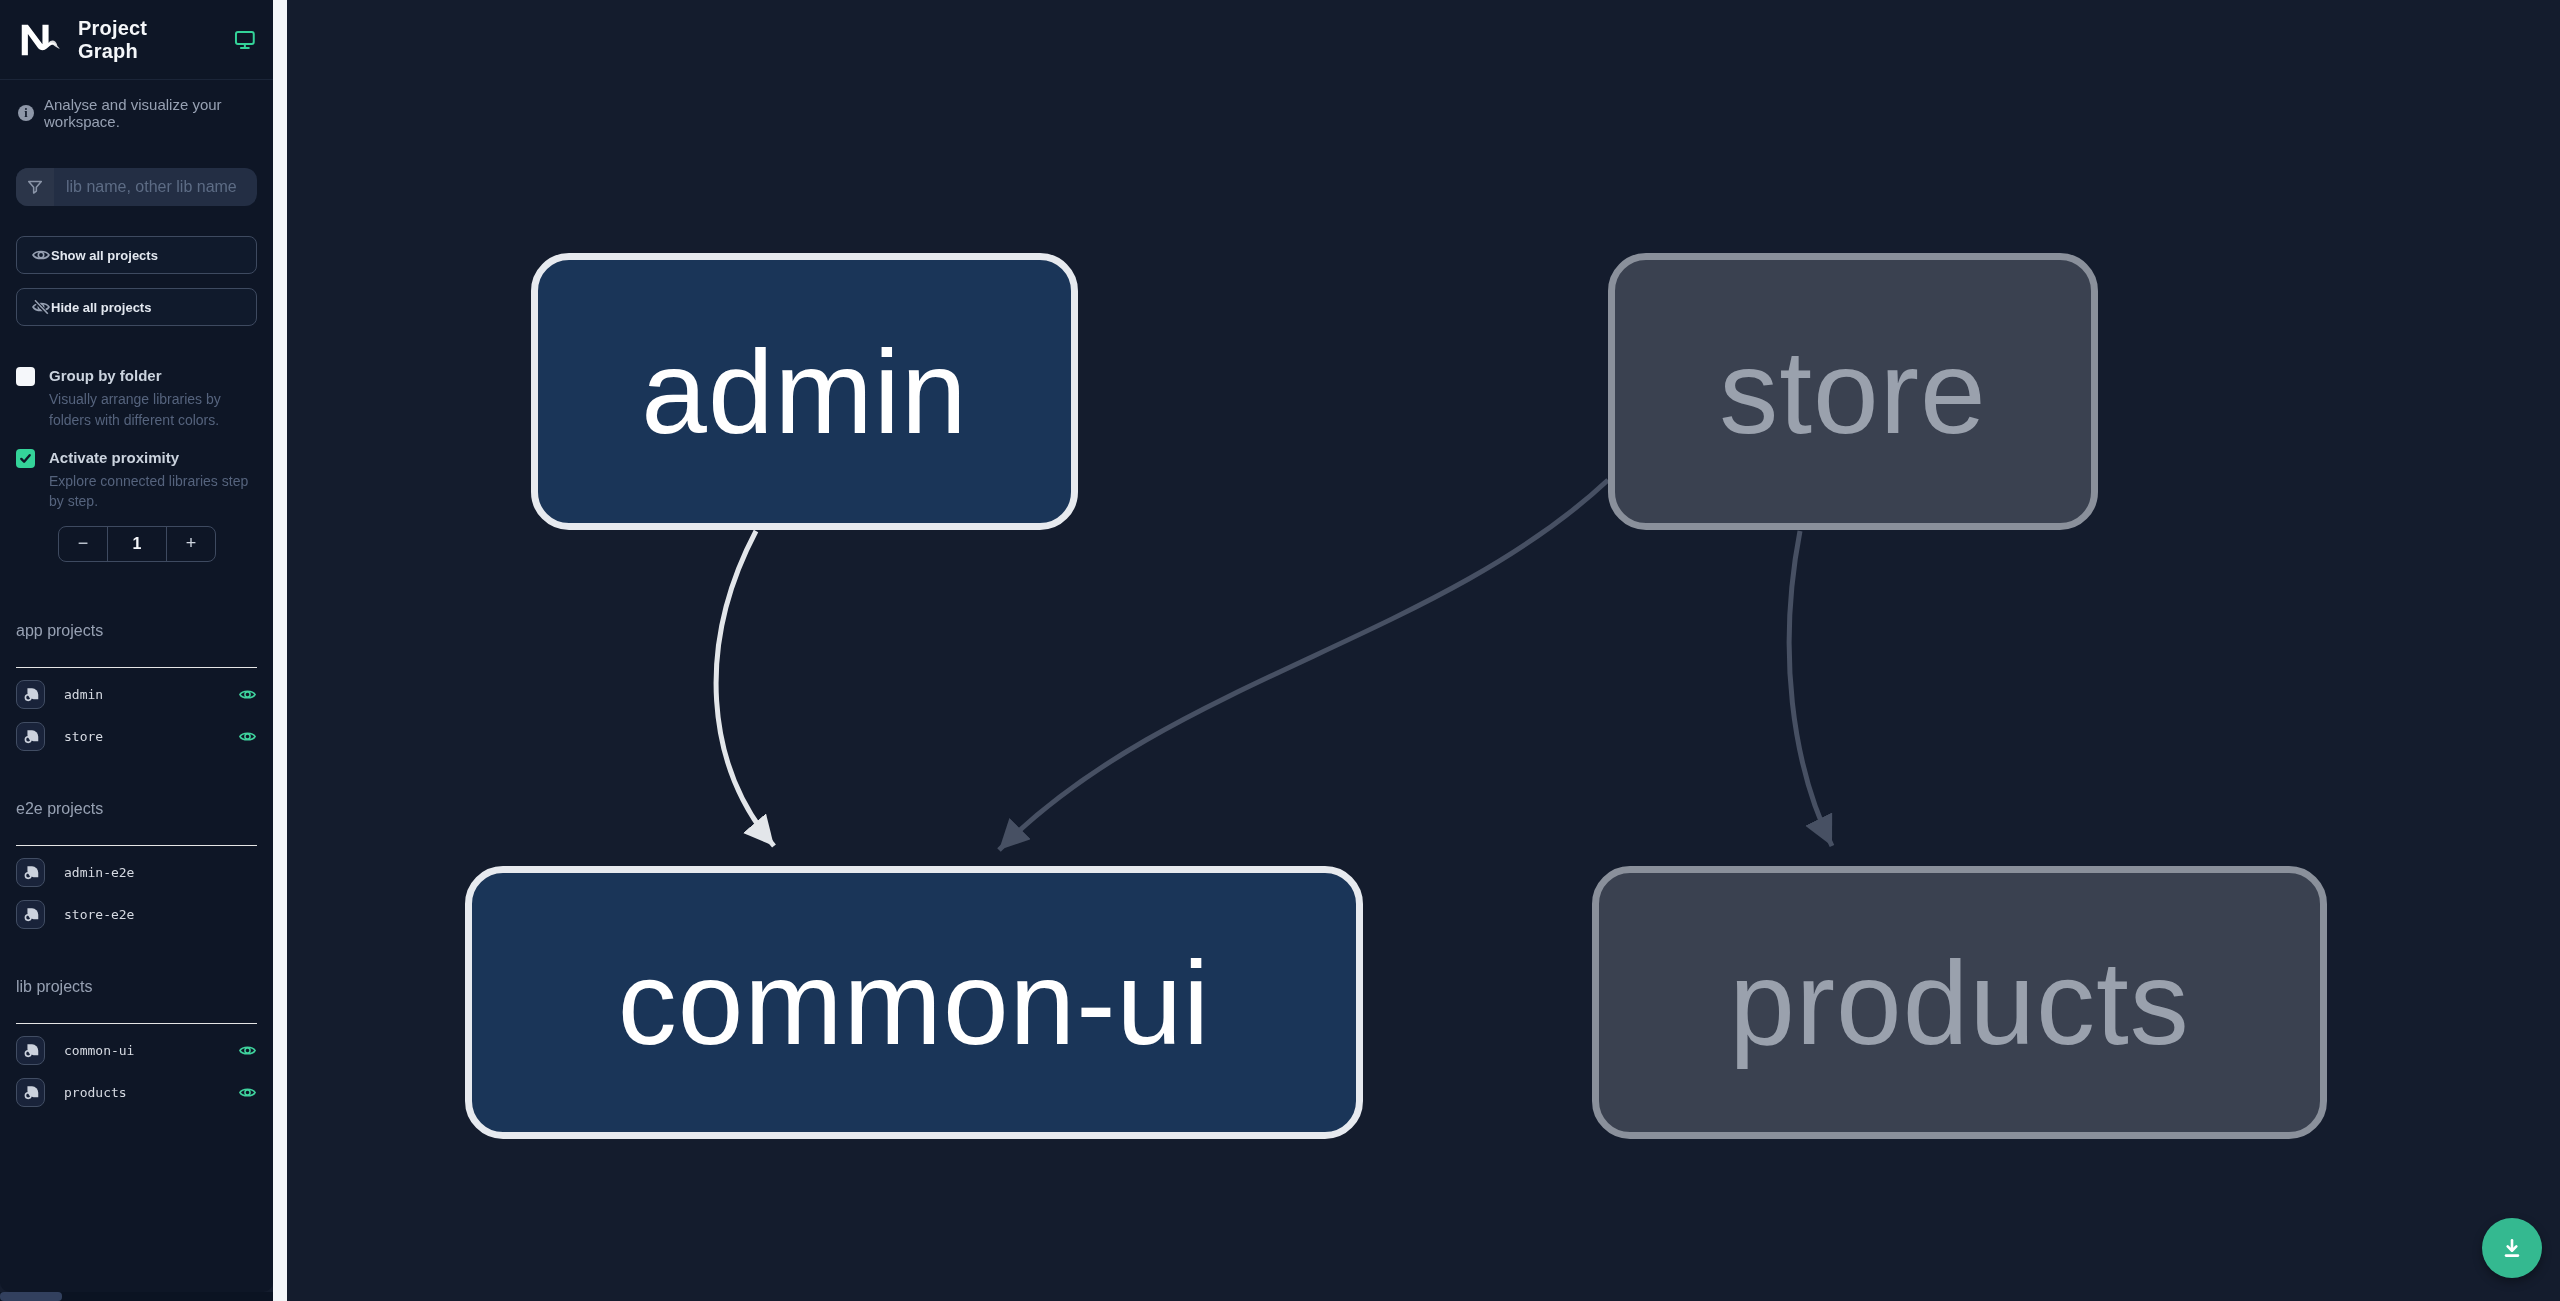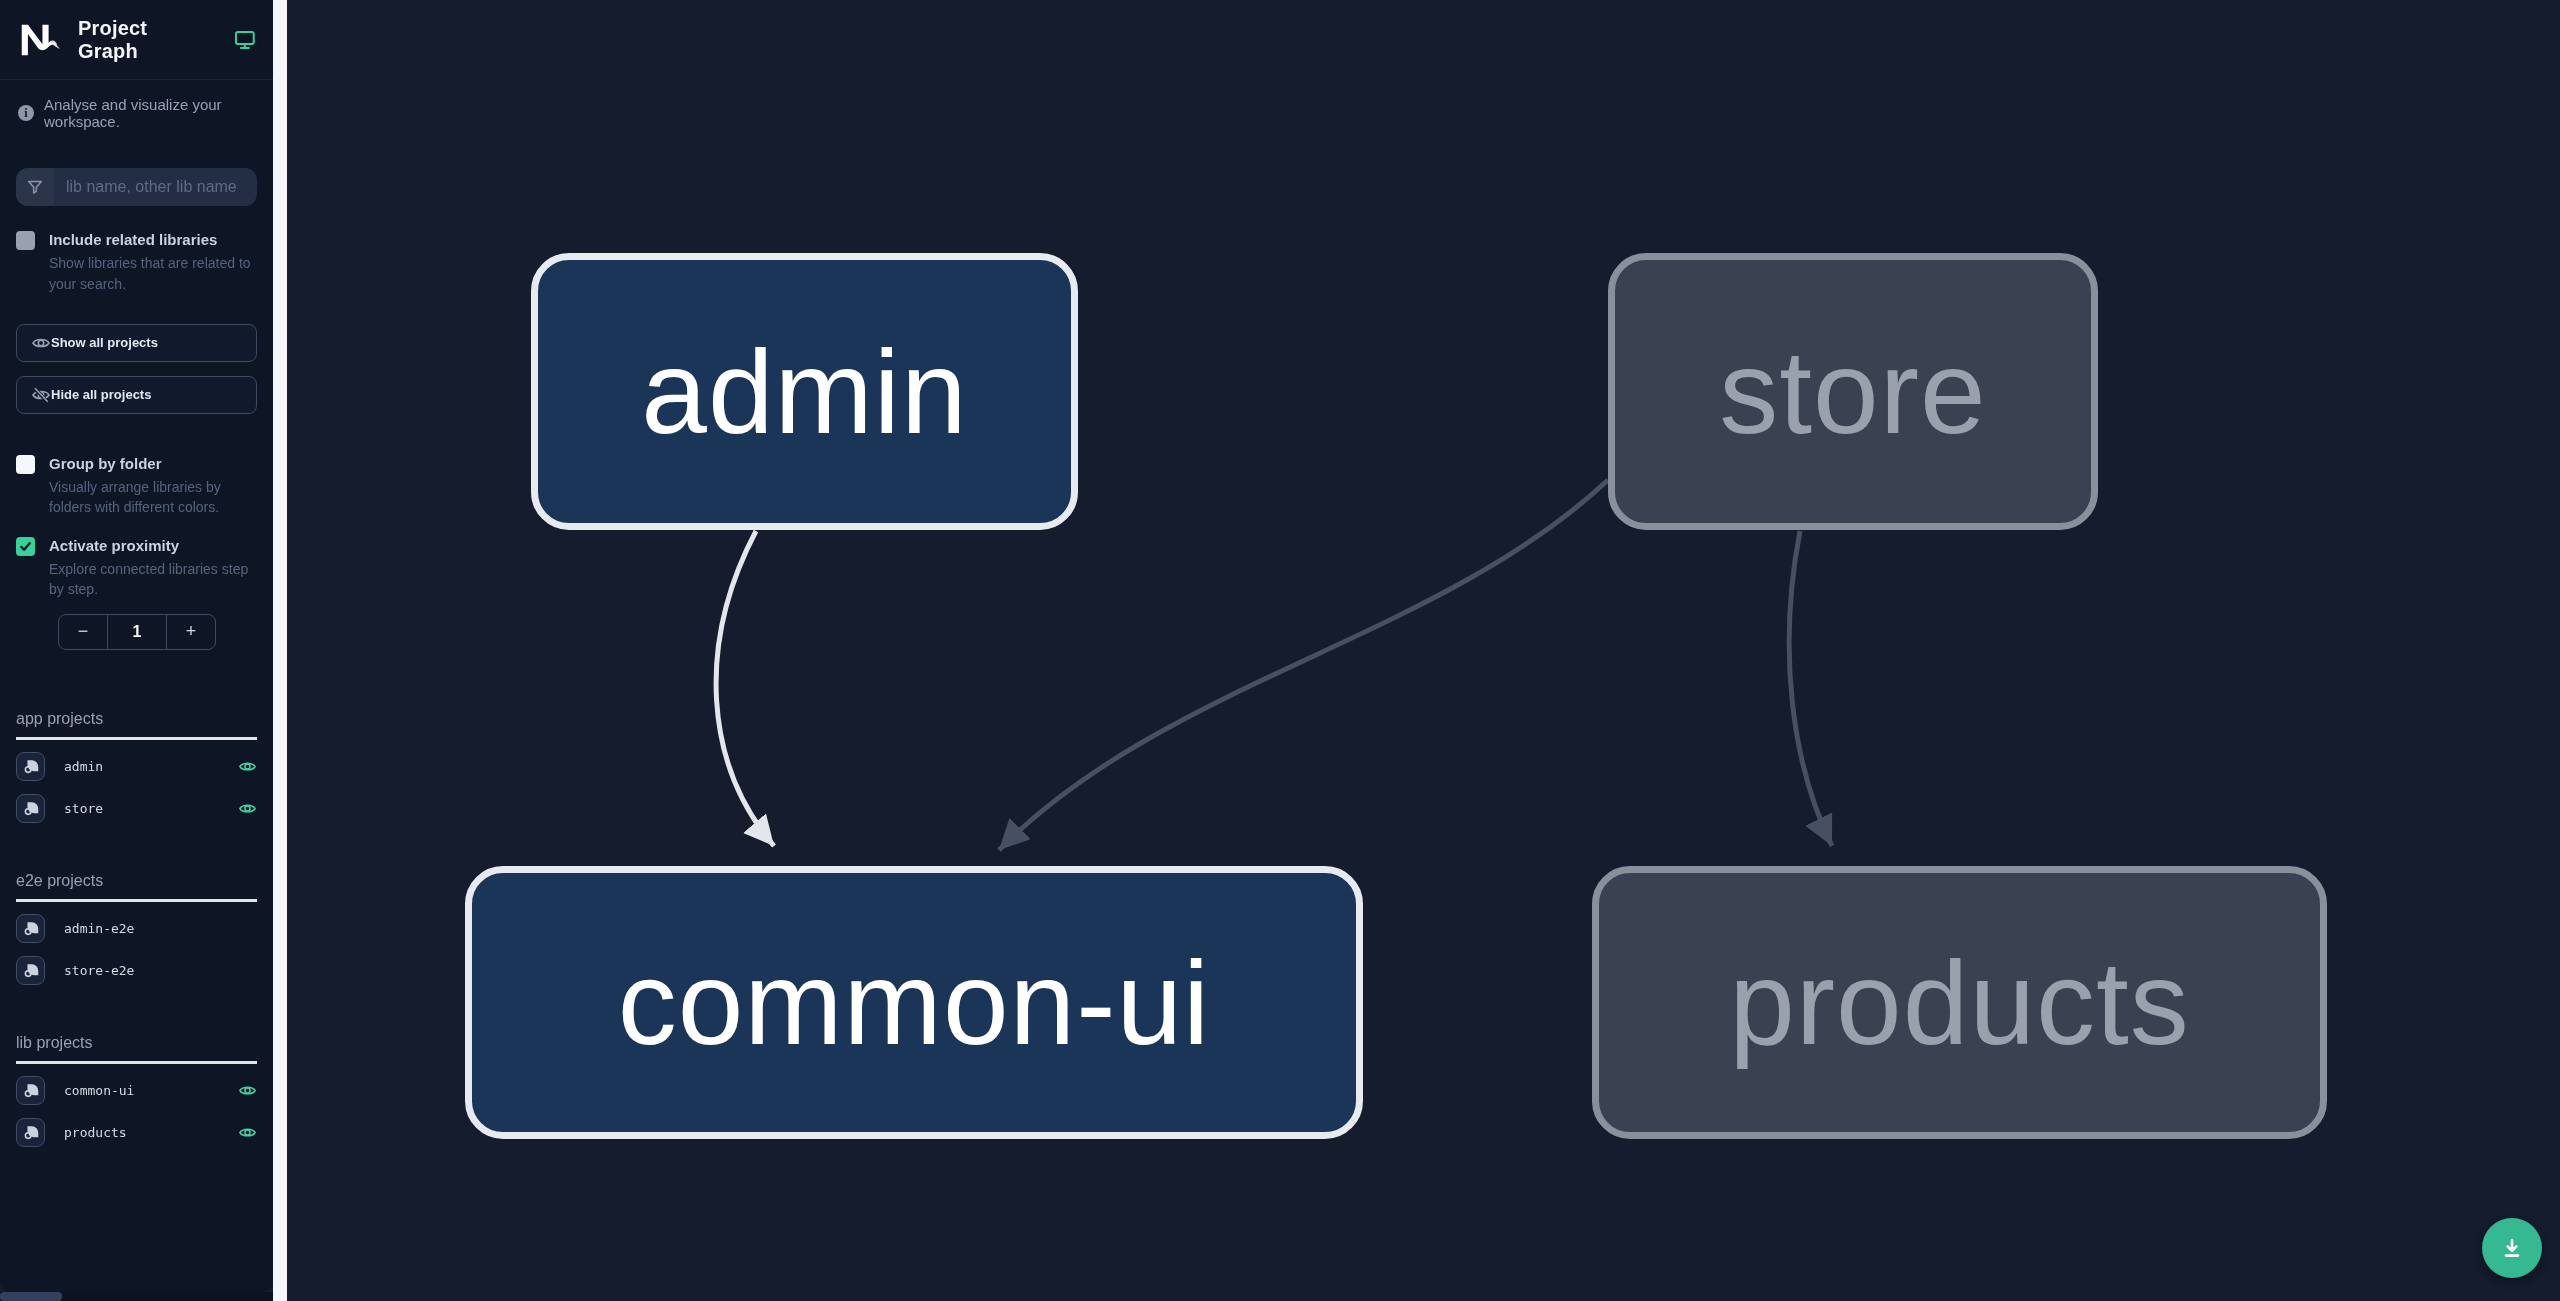--- a/index.html
+++ b/index.html
@@ -81,21 +81,21 @@
     cursor:pointer; font-family:"Liberation Sans", sans-serif;
   }
   .step-dec { width:49px; border-right:1px solid #3e4a60 !important; }
   .step-val {
     width:59px; display:flex; align-items:center; justify-content:center;
     color:#f5f7fa; font-size:16px; font-weight:700; border-right:1px solid #3e4a60;
   }
   .step-inc { flex:1; }
 
   .section-title {
-    margin-top:48px; padding-bottom:9px; border-bottom:3px solid #e5e5e5;
+    margin-top:48px; padding-bottom:27px; border-bottom:1px solid #e5e5e5;
     font-size:16px; color:#97a1b3;
   }
   .section-title.gap-lg { margin-top:60px; }
   .proj-row { margin-top:12px; display:flex; align-items:center; height:30px; }
   .focus-btn {
     width:29px; height:29px; border-radius:8px; border:1px solid #414d63;
     background:#19233a; display:flex; align-items:center; justify-content:center;
     cursor:pointer; flex:0 0 auto;
   }
   .proj-name {
@@ -168,27 +168,20 @@
 
     <div class="search-box">
       <span class="search-icon-cell">
         <svg width="18" height="18" viewBox="0 0 20 20" fill="none" stroke="#8b95a8" stroke-width="1.7" stroke-linejoin="round">
           <path d="M3 4h14l-5.5 6.3v4.2l-3 2.2v-6.4L3 4z"></path>
         </svg>
       </span>
       <input class="search-input" type="text" placeholder="lib name, other lib name" style="">
     </div>
 
-    <div class="check-block">
-      <span class="checkbox gray"></span>
-      <div>
-        <div class="check-label">Include related libraries</div>
-        <div class="check-desc">Show libraries that are related to your search.</div>
-      </div>
-    </div>
 
     <button class="sb-button first">
       <svg width="20" height="20" viewBox="0 0 20 20" fill="none" stroke="#97a1b3" stroke-width="1.6">
         <path d="M2 10c2.7-4.7 13.3-4.7 16 0-2.7 4.7-13.3 4.7-16 0z"></path>
         <circle cx="10" cy="10" r="2.7"></circle>
       </svg>
       <span>Show all projects</span>
     </button>
 
     <button class="sb-button">

